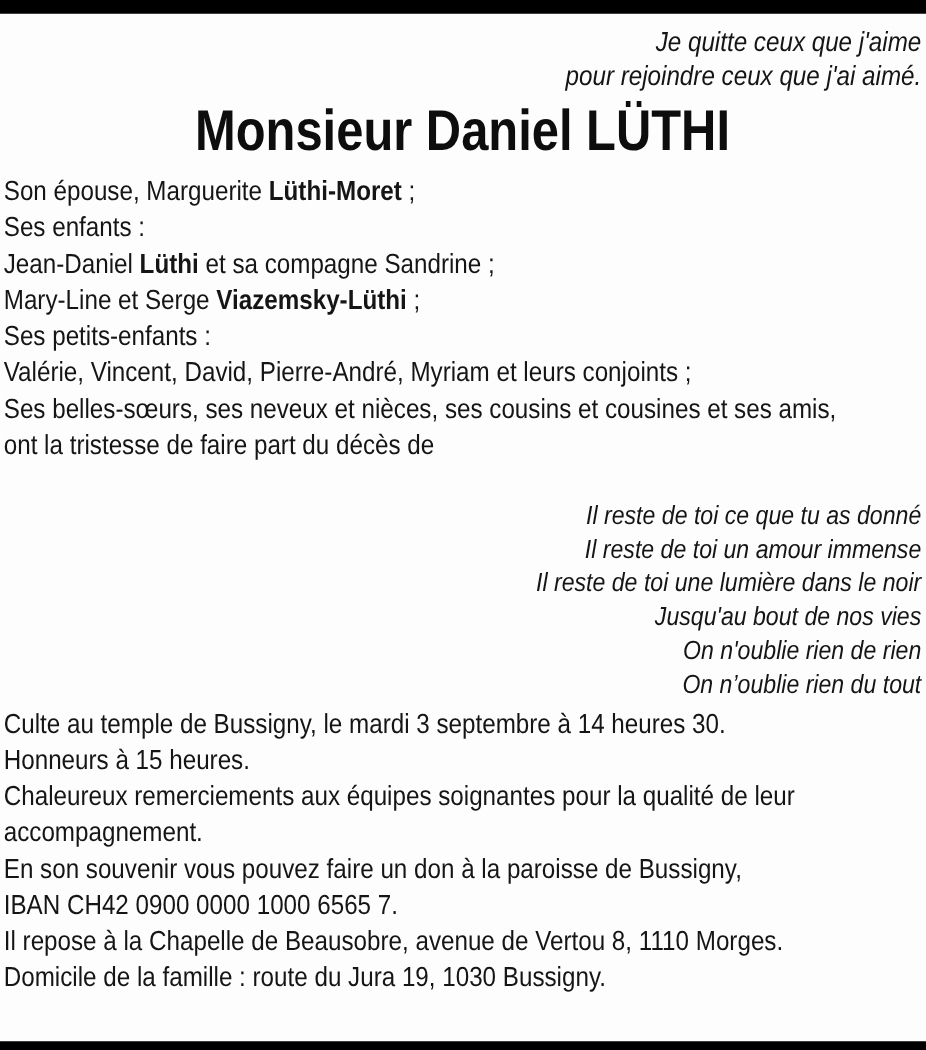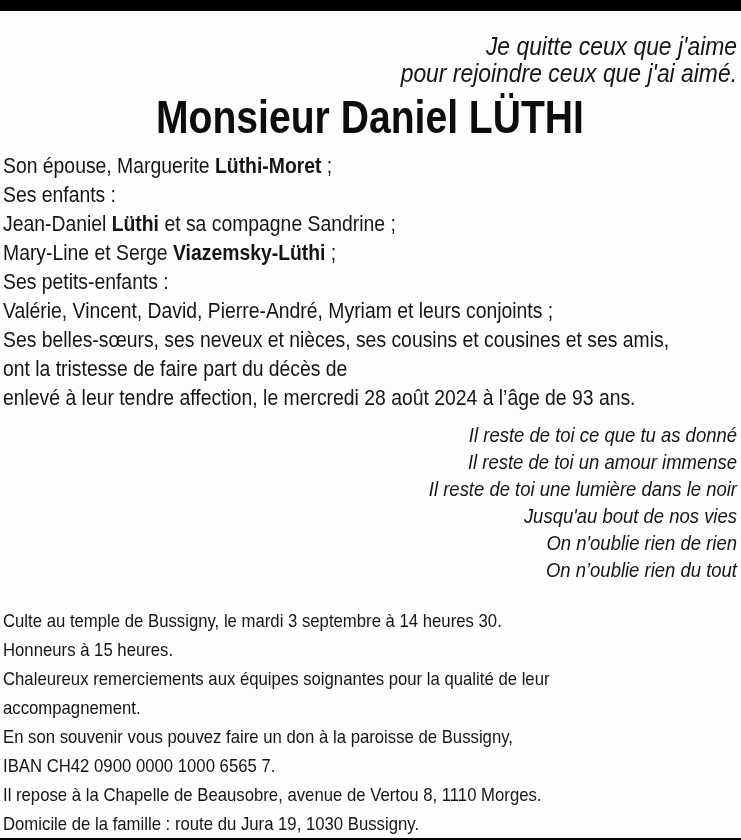--- a/index.html
+++ b/index.html
@@ -21,36 +21,36 @@
   .bar.bottom { height: 7px; margin-top: auto; }
   .content { padding: 0 4px 0 3px; }
 
   .line {
     white-space: nowrap;
     transform: scaleX(0.88);
     transform-origin: 0 50%;
   }
   .right .line { text-align: right; transform-origin: 100% 50%; }
 
-  .epigraph { padding-top: 22px; font-style: italic; font-size: 26px; line-height: 27px; }
+  .epigraph { padding-top: 9px; font-style: italic; font-size: 22px; line-height: 27px; }
   .family   { margin-top: 6px; font-size: 22px; line-height: 29px; }
   .family b, .bold { font-weight: bold; }
 
   .title-wrap { margin-top: 2px; }
   .title {
     font-size: 46px; font-weight: bold; line-height: 56px;
     text-align: center; white-space: nowrap;
     transform: scaleX(0.85); transform-origin: 50% 50%;
     color: #0d0d0d;
   }
   .death-line { font-size: 22px; line-height: 29px; }
 
-  .poem { margin-top: 9px; font-style: italic; font-size: 21px; line-height: 27px; }
+  .poem { margin-top: 29px; font-style: italic; font-size: 21px; line-height: 27px; }
 
-  .ceremony { margin-top: 23px; font-size: 19px; line-height: 29px; }
+  .ceremony { margin-top: 3px; font-size: 22px; line-height: 29px; }
 </style>
 </head>
 <body>
 
 <div class="notice">
   <div class="bar top"></div>
 
   <div class="content epigraph right">
     <div class="line">Je quitte ceux que j'aime</div>
     <div class="line">pour rejoindre ceux que j'ai aimé.</div>
@@ -64,23 +64,20 @@
     <div class="line"><span>Son épouse, Marguerite </span><b>Lüthi-Moret</b><span> ;</span></div>
     <div class="line"><span>Ses enfants :</span><b></b><span></span></div>
     <div class="line"><span>Jean-Daniel </span><b>Lüthi</b><span> et sa compagne Sandrine ;</span></div>
     <div class="line"><span>Mary-Line et Serge </span><b>Viazemsky-Lüthi</b><span> ;</span></div>
     <div class="line"><span>Ses petits-enfants :</span><b></b><span></span></div>
     <div class="line"><span>Valérie, Vincent, David, Pierre-André, Myriam et leurs conjoints ;</span><b></b><span></span></div>
     <div class="line"><span>Ses belles-sœurs, ses neveux et nièces, ses cousins et cousines et ses amis,</span><b></b><span></span></div>
     <div class="line"><span>ont la tristesse de faire part du décès de</span><b></b><span></span></div>
   </div>
 
-  <div class="content death-line">
-    <div class="line">enlevé à leur tendre affection, le mercredi 28 août 2024 à l’âge de 93 ans.</div>
-  </div>
 
   <div class="content poem right">
     <div class="line">Il reste de toi ce que tu as donné</div>
     <div class="line">Il reste de toi un amour immense</div>
     <div class="line">Il reste de toi une lumière dans le noir</div>
     <div class="line">Jusqu'au bout de nos vies</div>
     <div class="line">On n'oublie rien de rien</div>
     <div class="line">On n’oublie rien du tout</div>
   </div>
 

